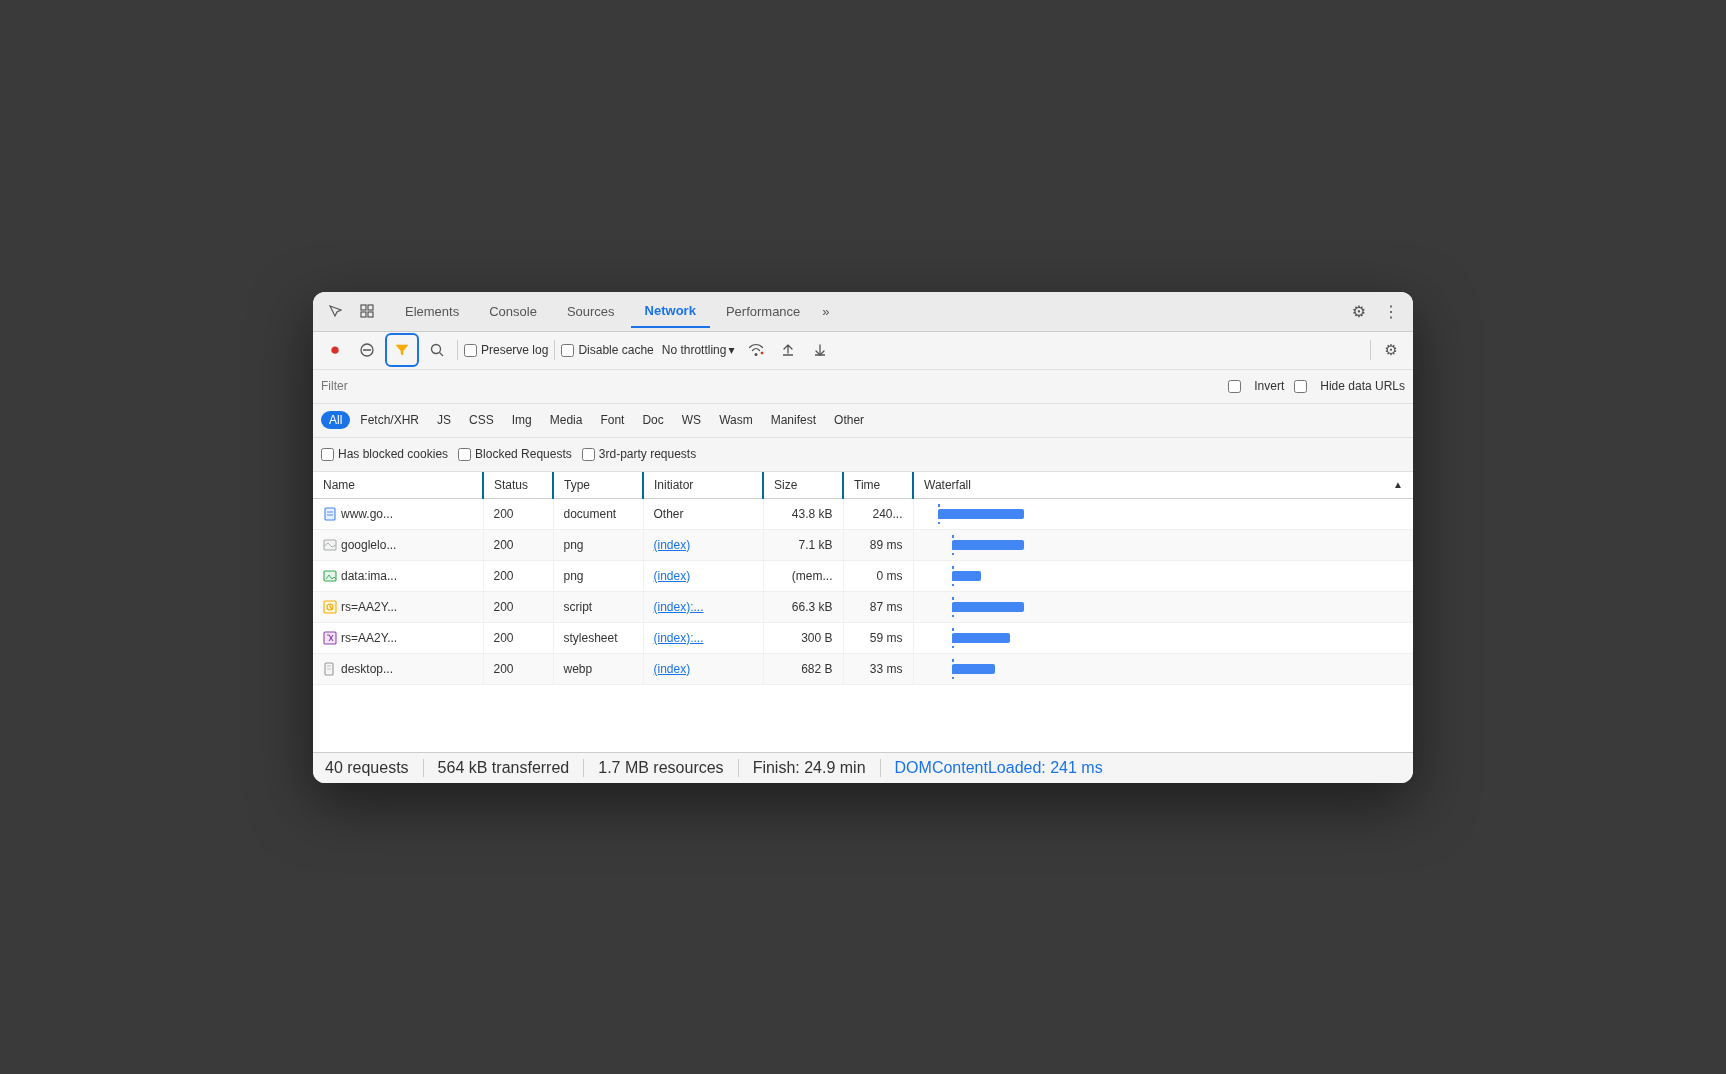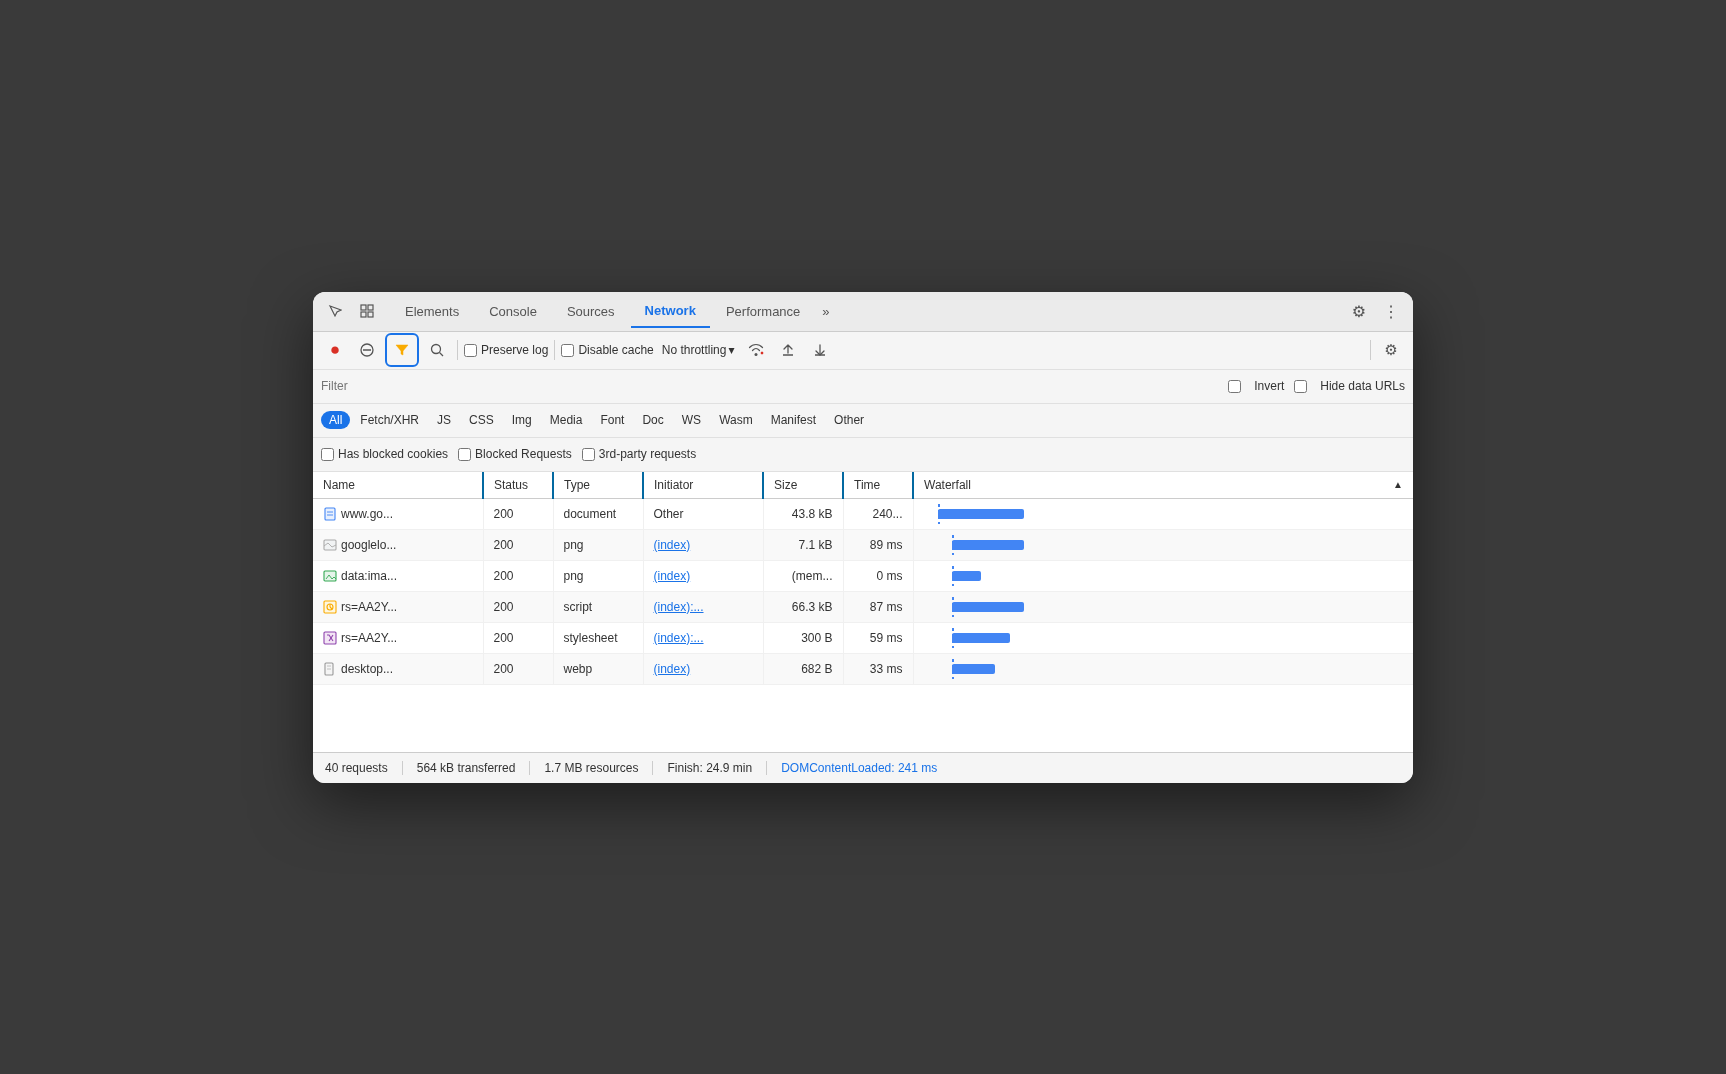--- a/index.html
+++ b/index.html
@@ -276,21 +276,21 @@
     }
     .waterfall-wrapper { position: relative; height: 20px; }
     
     .status-bar {
       background: #f5f5f5;
       display: flex;
       align-items: center;
       padding: 15px 12px;
       height: 16px;
       border-top: 1px solid #ccc;
-      font-size: 12px;
+      font-size: 16px;
       color: #333;
       gap: 0;
     }
     .status-item {
       padding: 0 14px;
       border-right: 1px solid #ccc;
     }
     .status-item:first-child { padding-left: 0; }
     .status-item:last-child { border-right: none; color: #1a73e8; font-weight: 500; }
     .col-name { width: 170px; }

